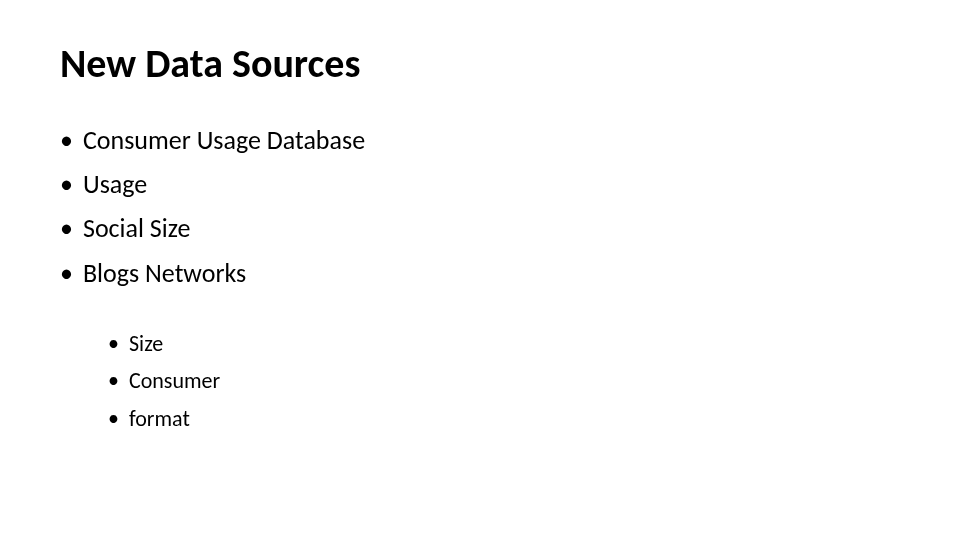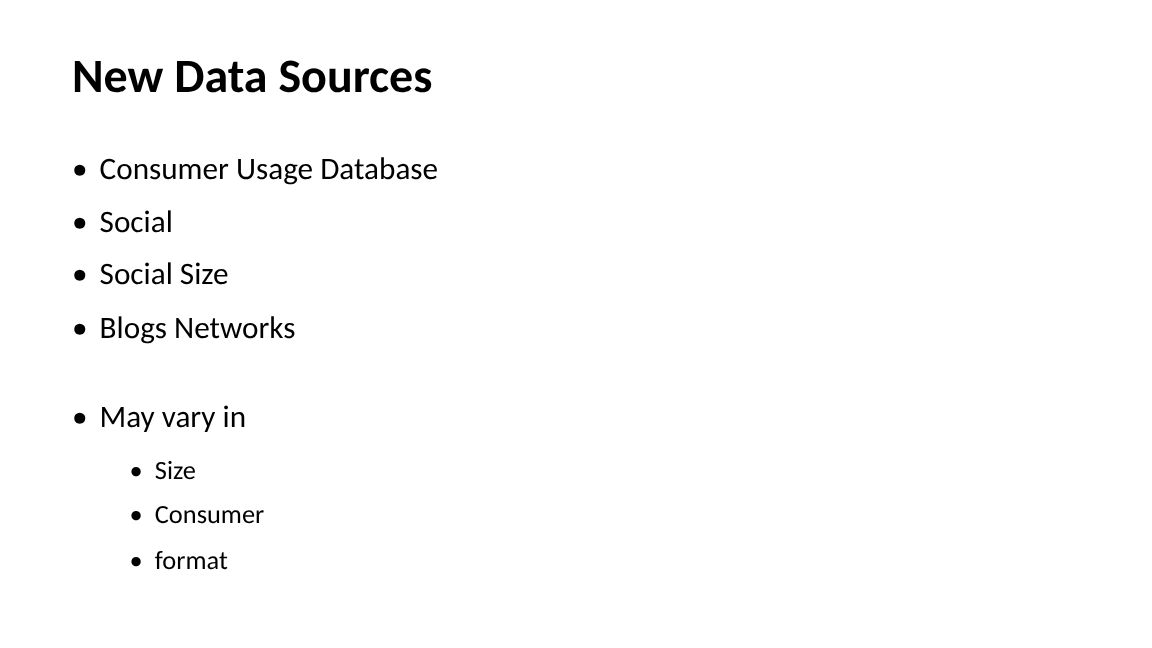--- a/index.html
+++ b/index.html
@@ -94,34 +94,31 @@
 
 <div class="slide-container">
 
   <h1 class="slide-title">New Data Sources</h1>
 
   <ul class="bullet-list">
     <li>
       <span>Consumer Usage Database</span>
     </li>
     <li>
-      <span>Social</span>
+      <span>Usage</span>
     </li>
     <li>
       <span>Social Size</span>
     </li>
     <li>
       <span>Blogs Networks</span>
     </li>
   </ul>
 
   <div class="may-vary-section">
-    <div class="may-vary-item">
-      <span>May vary in</span>
-    </div>
     <ul class="sub-bullet-list">
       <li>
         <span>Size</span>
       </li>
       <li>
         <span>Consumer</span>
       </li>
       <li>
         <span>format</span>
       </li>

